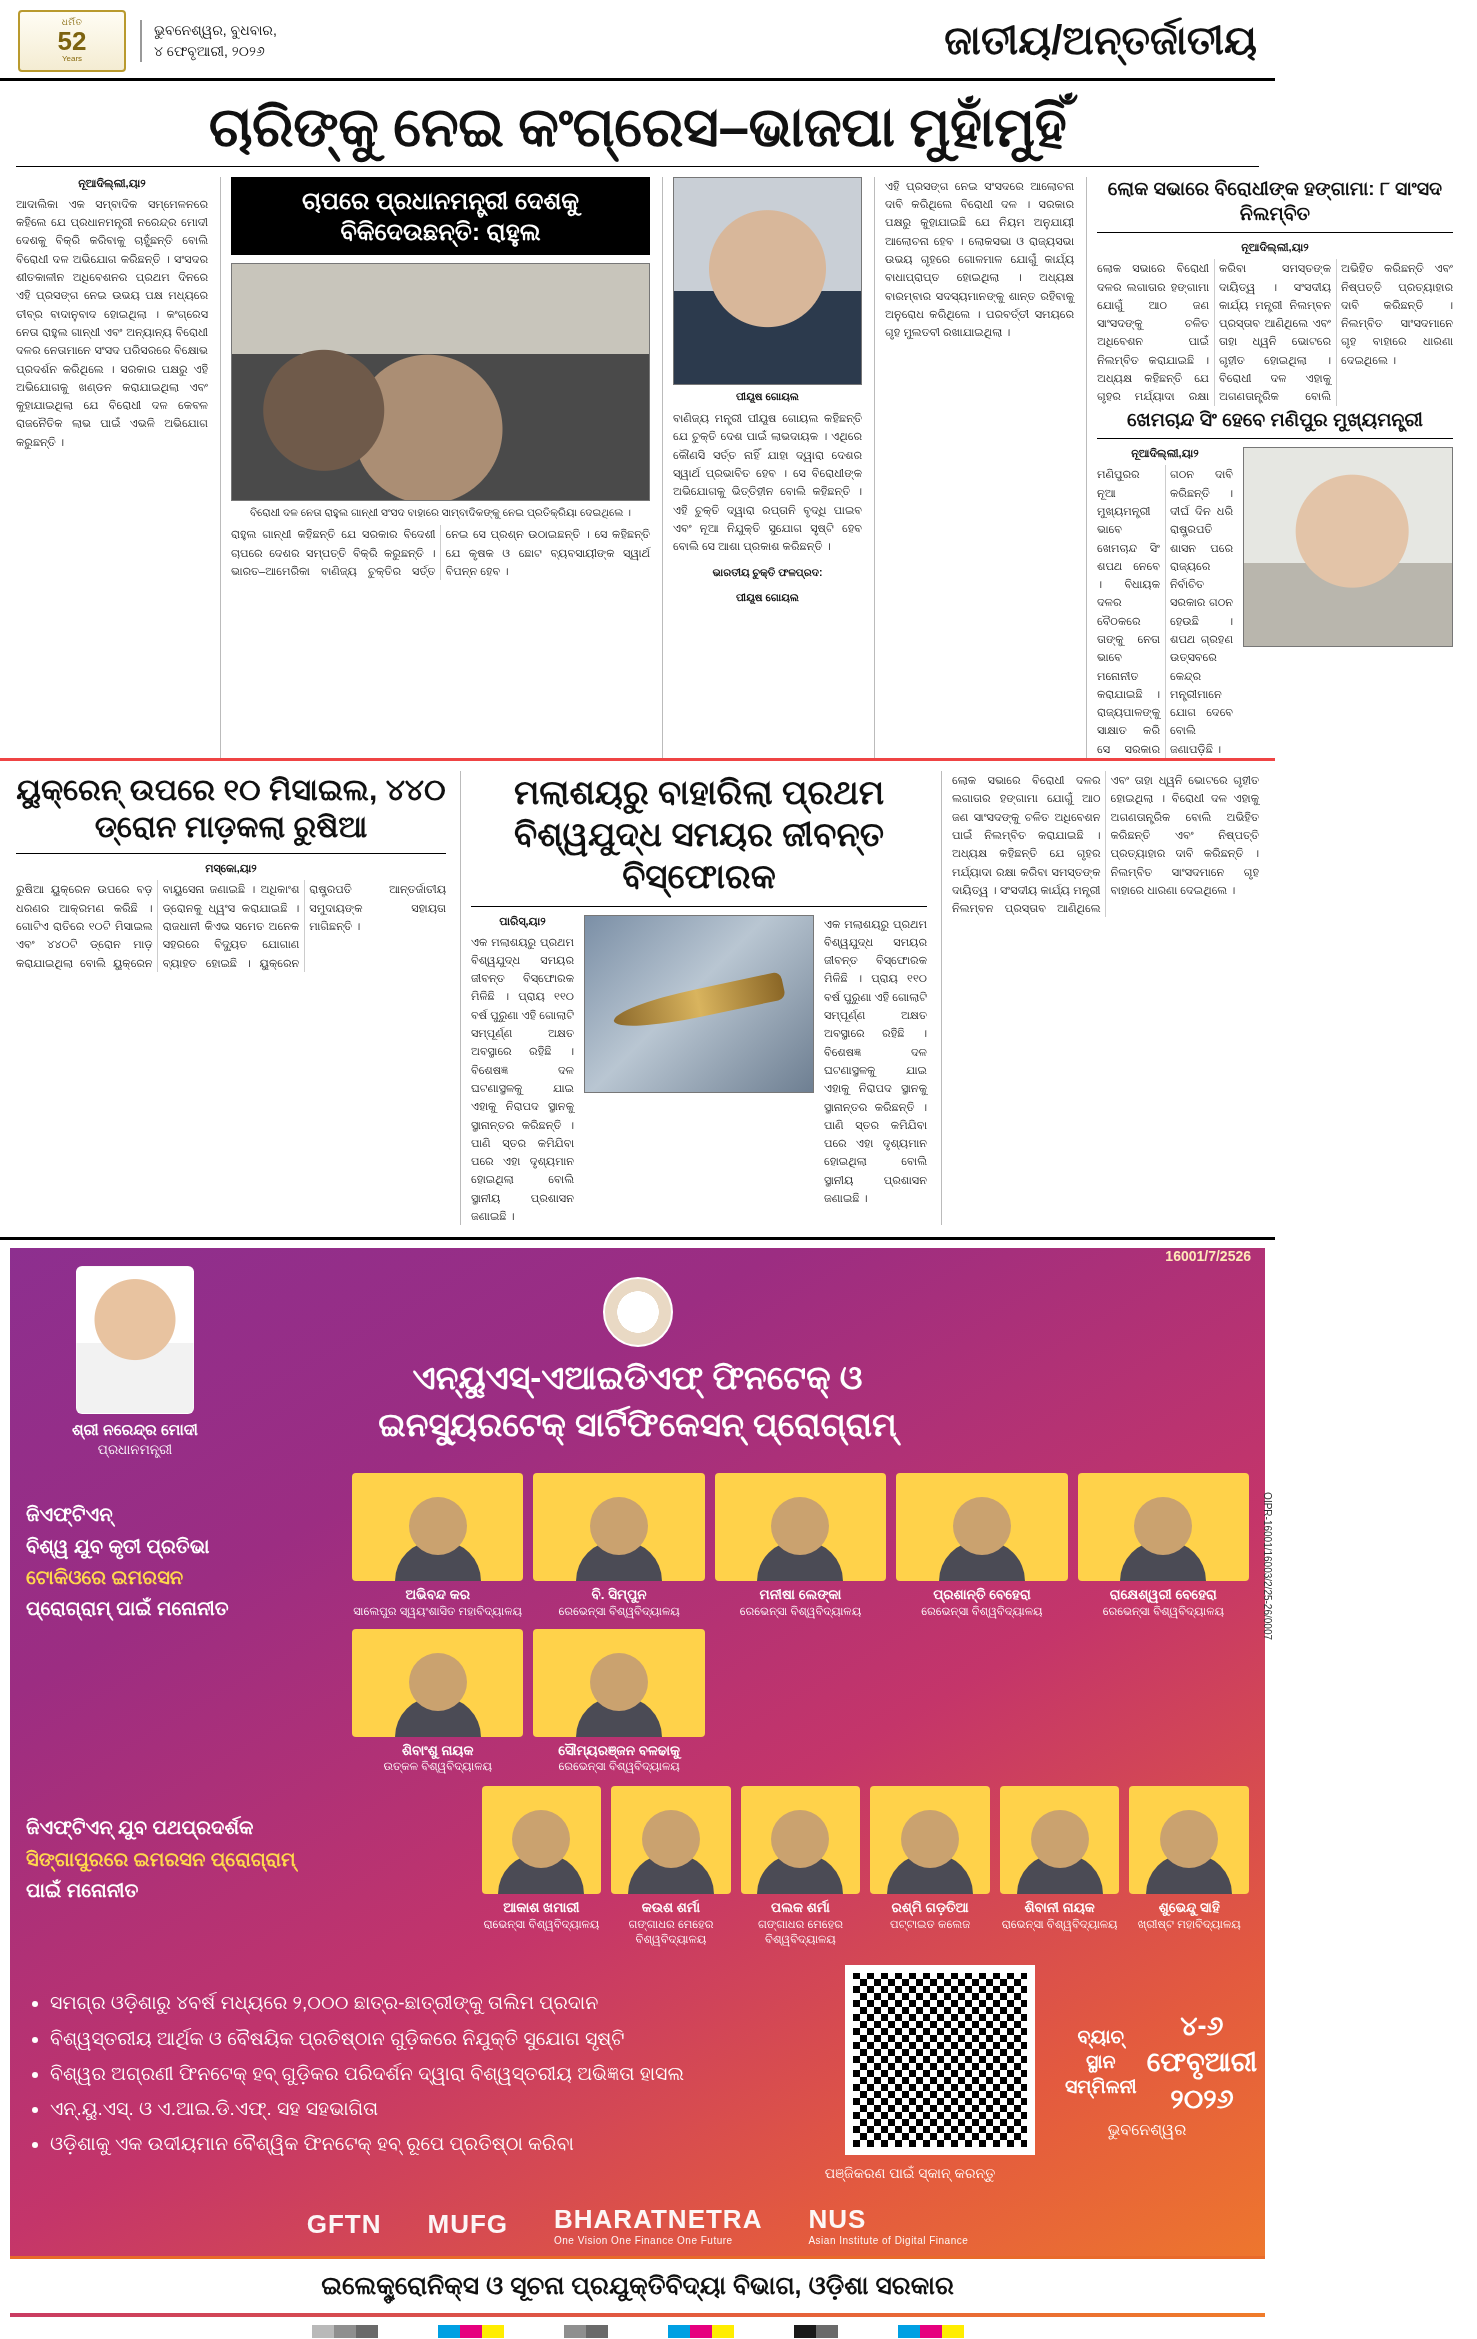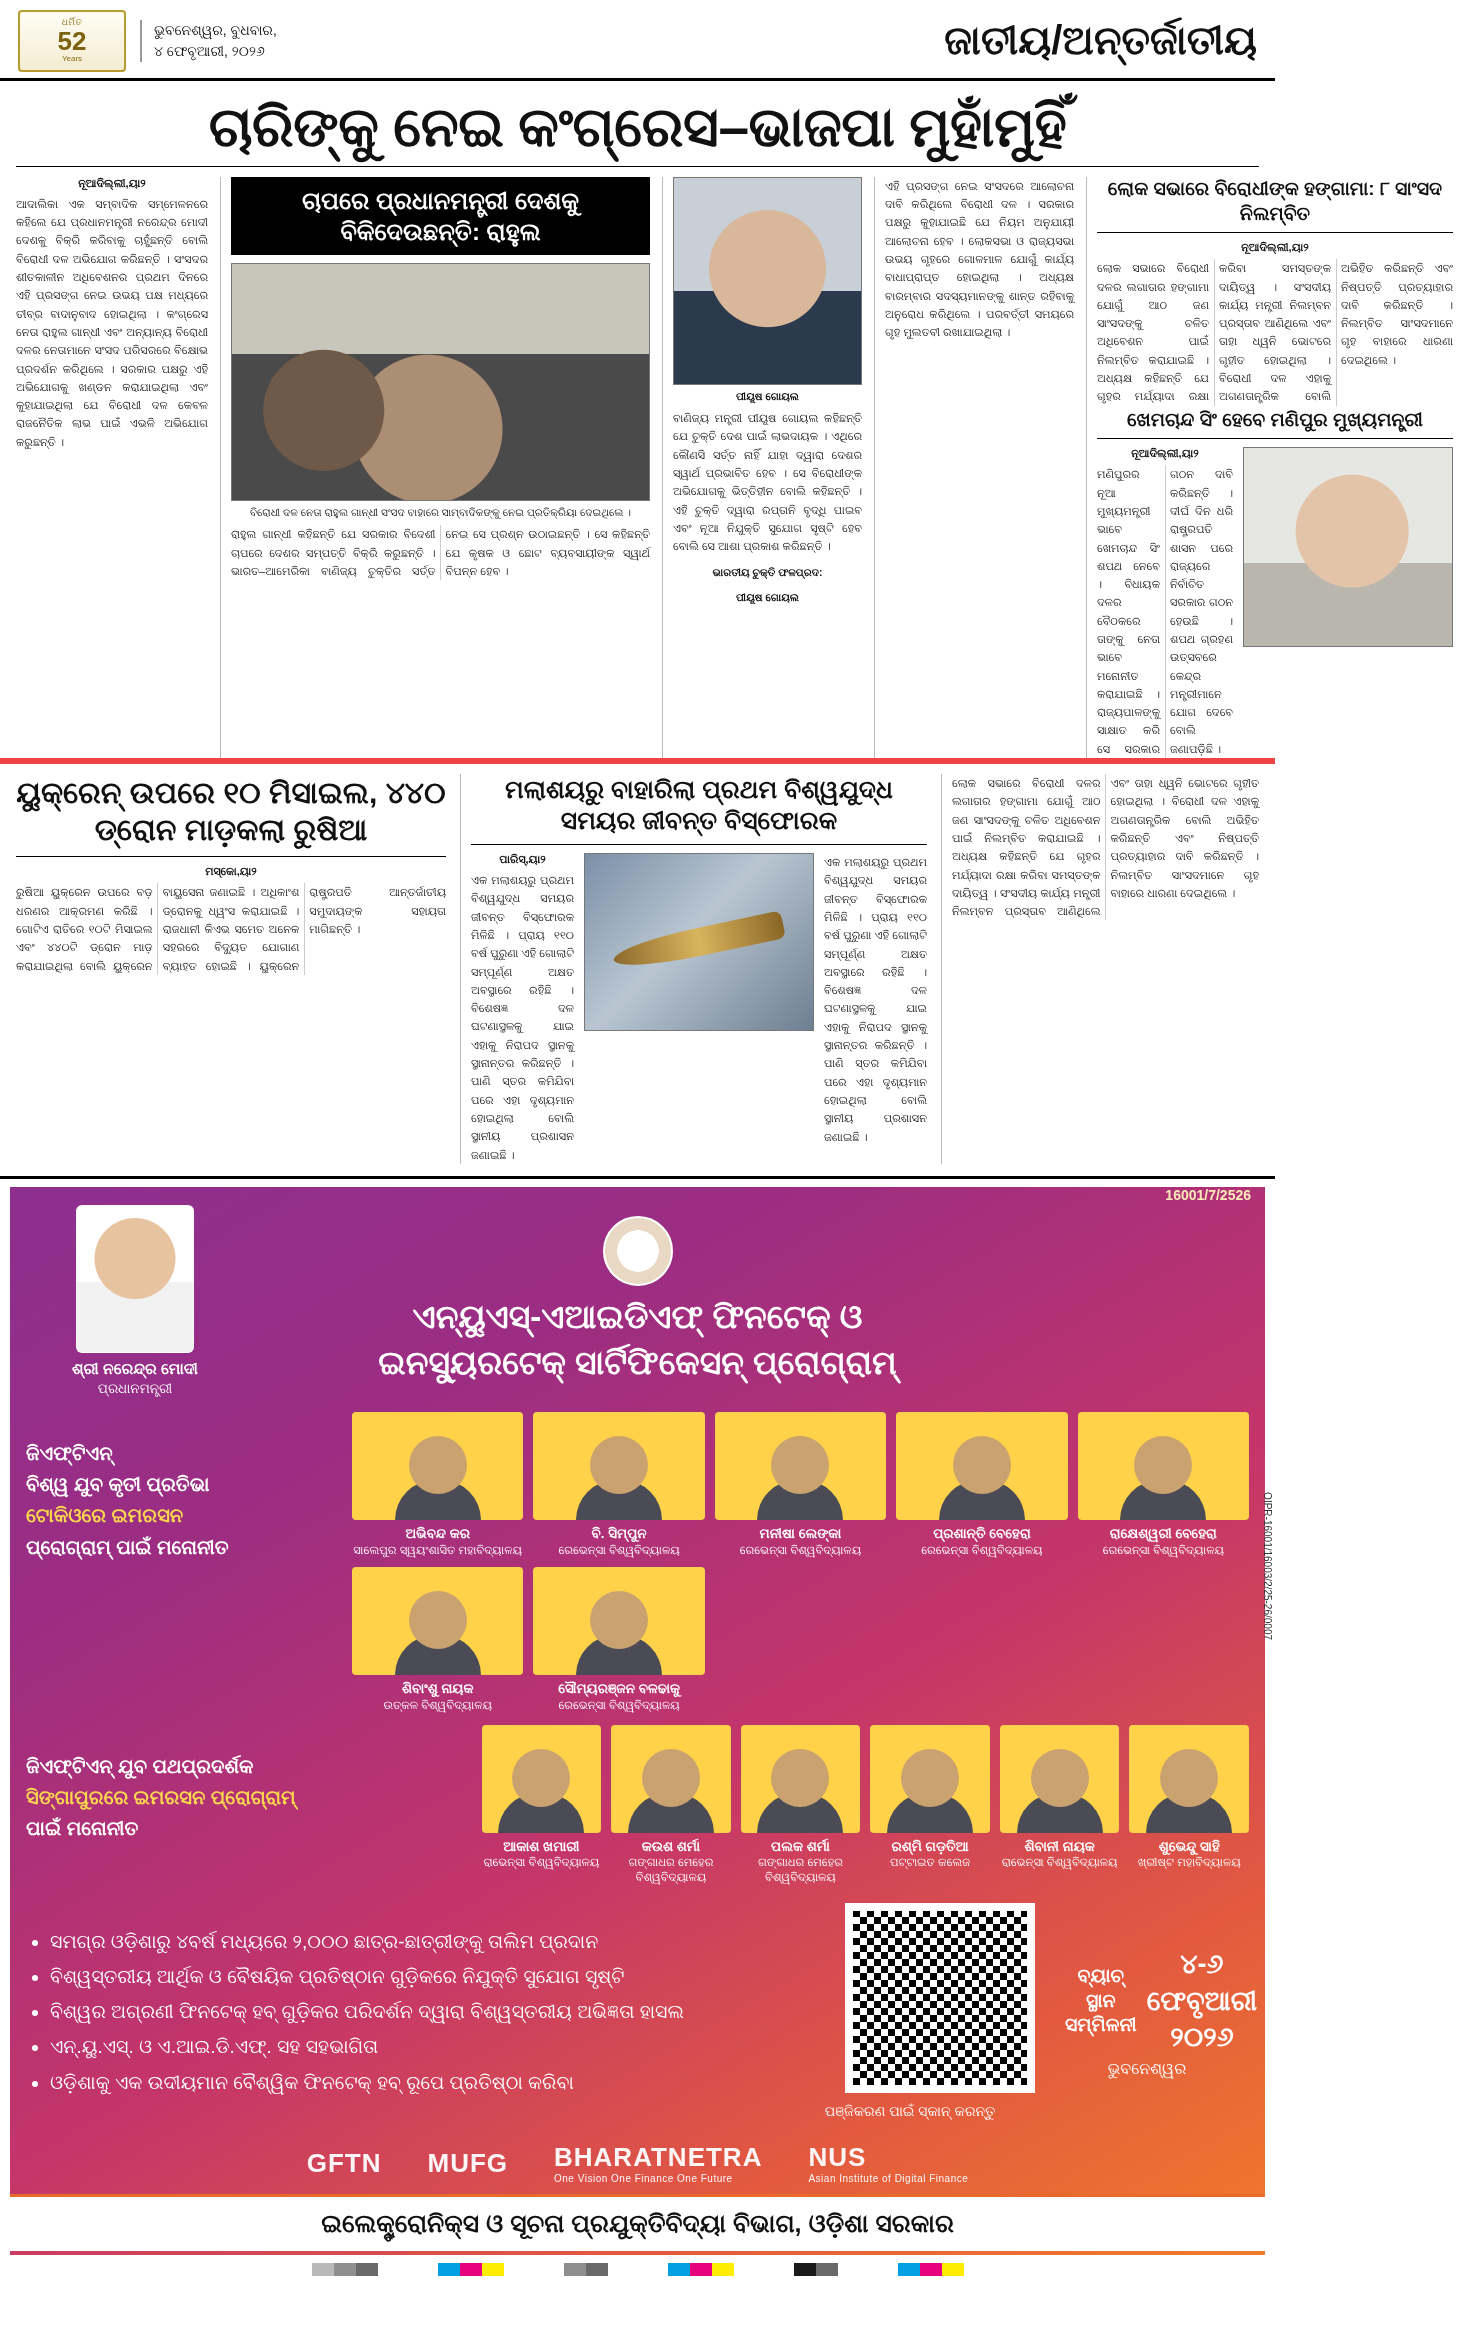--- a/index.html
+++ b/index.html
@@ -61,21 +61,21 @@
   }
 
   .rule-thin { border-top: 1px solid #000; margin: 0 16px; }
 
   
   .top-area {
     display: grid;
     grid-template-columns: 192px 430px 200px 200px 1fr;
     gap: 12px;
     padding: 10px 16px 0 16px;
-    border-bottom: 6px solid #ef4444;
+    border-bottom: 3px solid #ef4444;
   }
   .colrule { border-left: 1px solid #bbb; padding-left: 10px; }
 
   .body-text {
     font-size: 11.3px;
     line-height: 1.62;
     text-align: justify;
     color: #1a1a1a;
   }
   .dateplace {
@@ -162,21 +162,21 @@
   }
   .band-head {
     font-size: 30px;
     font-weight: bold;
     line-height: 1.24;
     text-align: center;
     padding-bottom: 8px;
     margin-bottom: 8px;
     border-bottom: 1px solid #000;
   }
-  .band-head.sm { font-size: 25px; }
+  .band-head.sm { font-size: 34px; }
 
   
   .advert {
     margin: 8px 10px 0 10px;
     background: linear-gradient(150deg,#8d2f8f 0%, #9c2d82 25%, #c4356a 55%, #e35a3f 80%, #f07c2a 100%);
     color: #fff;
     position: relative;
     padding-bottom: 4px;
   }
   .ad-code {

